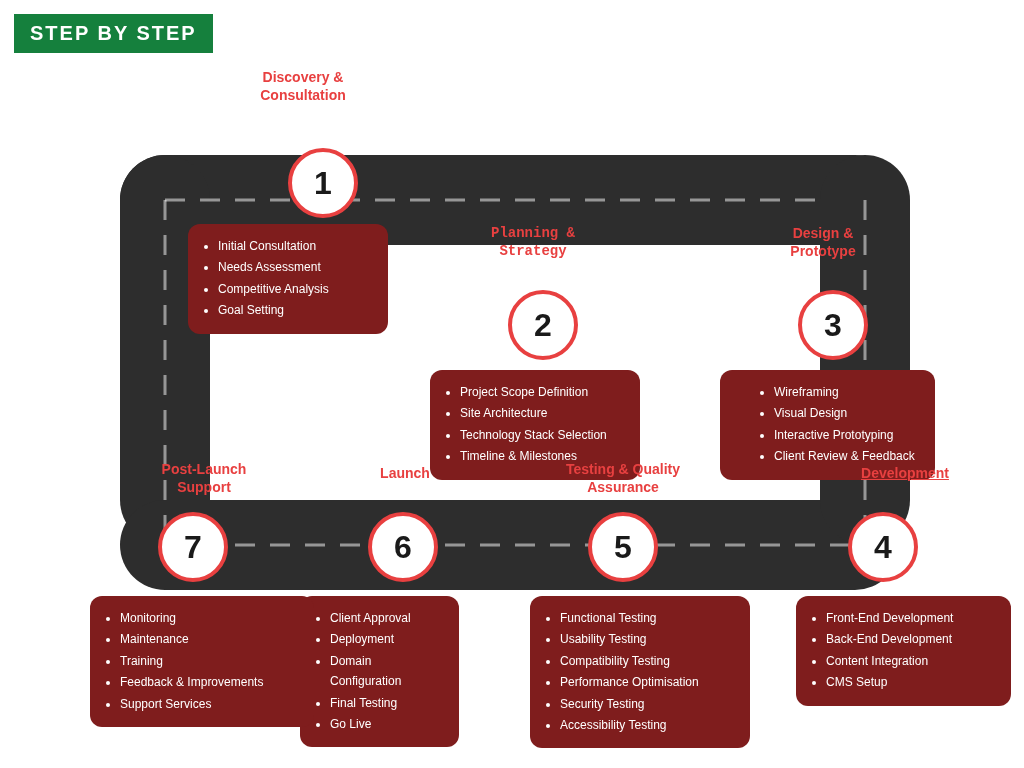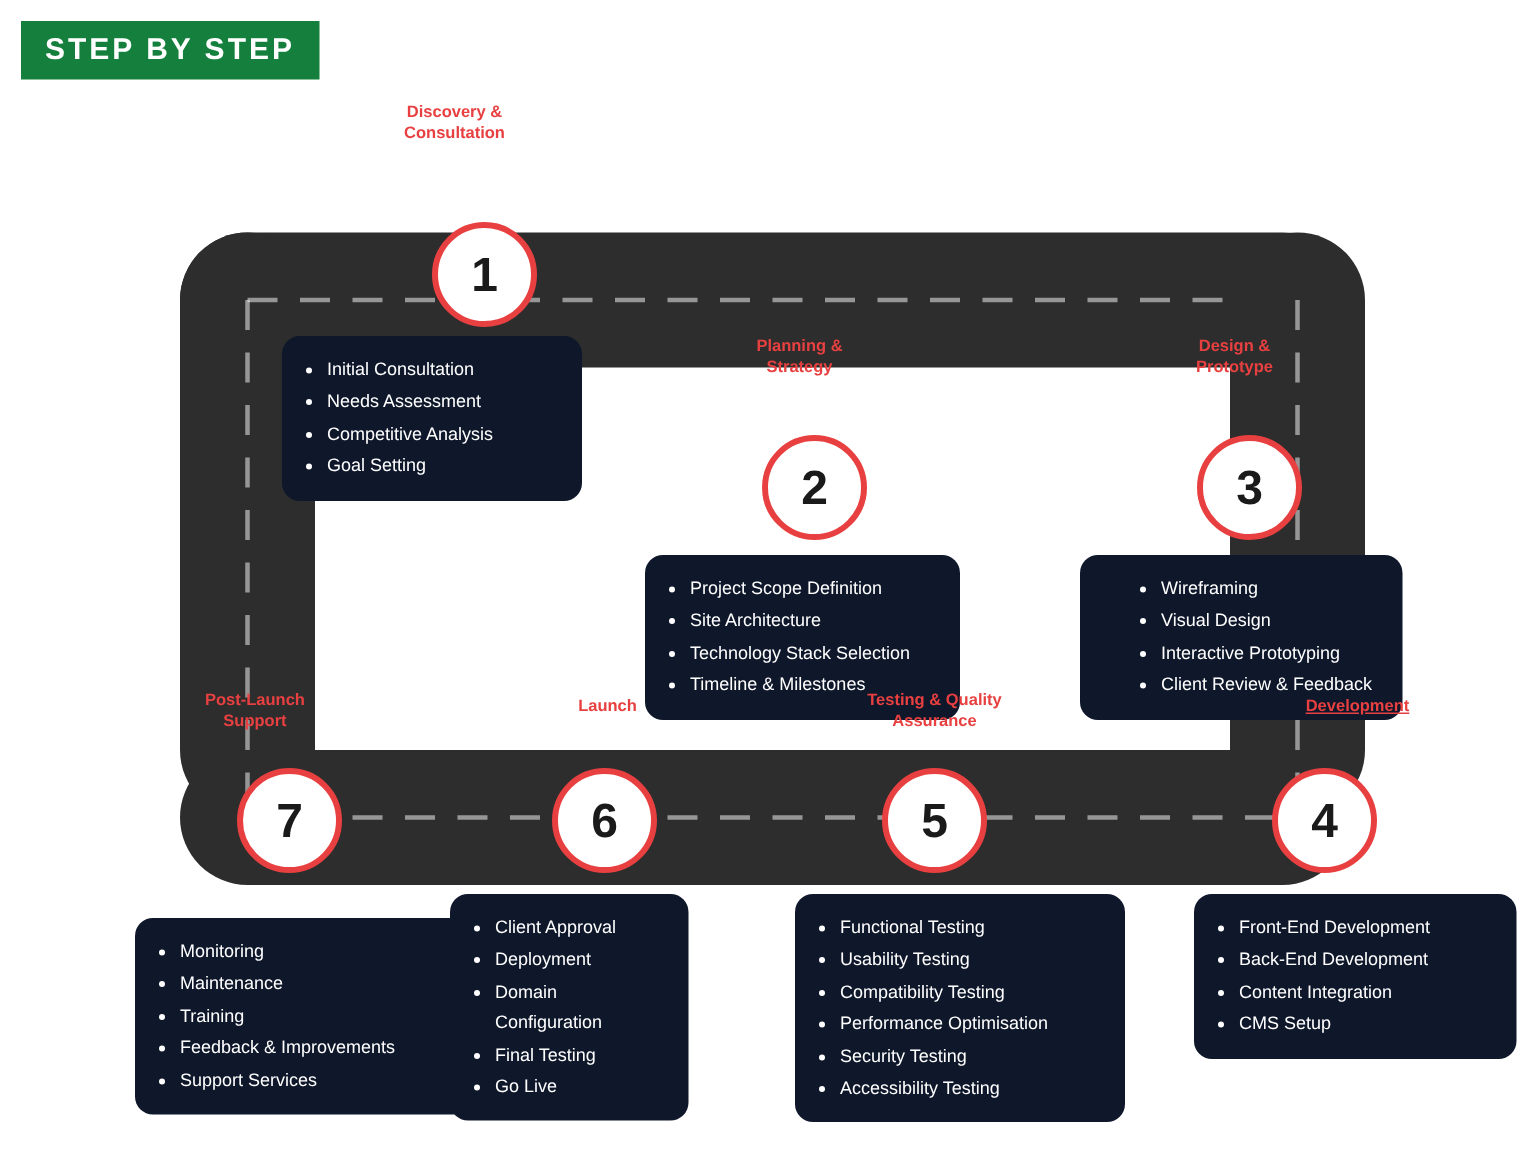--- a/index.html
+++ b/index.html
@@ -52,29 +52,29 @@
       color: #1a1a1a;
       z-index: 20;
     }
 
     
     .step-label {
       position: absolute;
       text-align: center;
       color: #e84040;
       font-weight: 700;
-      font-size: 11px;
+      font-size: 14px;
       line-height: 1.3;
       z-index: 20;
     }
 
     
     .info-box {
       position: absolute;
-      background: #0f172a;
+      background: #7f1d1d;
       border-radius: 12px;
       padding: 12px 14px;
       z-index: 20;
       color: #fff;
       font-size: 12px;
       line-height: 1.7;
     }
     .info-box ul {
       list-style: disc;
       padding-left: 16px;
@@ -123,21 +123,21 @@
     <li>Needs Assessment</li>
     <li>Competitive Analysis</li>
     <li>Goal Setting</li>
   </ul>
 </div>
 
 <div class="step-circle" style="left:508px; top:290px;">
   <span>2</span>
 </div>
 
-<div class="step-label" style="left:468px; top:224px; width:130px;">
+<div class="step-label" style="left:468px; top:224px; width:130px;font-family:Liberation Mono, monospace;">
   <span style="white-space:pre-line;">Planning &amp;
 Strategy</span>
 </div>
 
 <div class="info-box" style="left:430px; top:370px; width:210px;">
   <ul>
     <li>Project Scope Definition</li>
     <li>Site Architecture</li>
     <li>Technology Stack Selection</li>
     <li>Timeline &amp; Milestones</li>
@@ -214,26 +214,26 @@
     <li>Domain Configuration</li>
     <li>Final Testing</li>
     <li>Go Live</li>
   </ul>
 </div>
 
 <div class="step-circle" style="left:158px; top:512px;">
   <span>7</span>
 </div>
 
-<div class="step-label" style="left:100px; top:460px; width:140px;">
+<div class="step-label" style="left:134px; top:460px; width:140px;">
   <span style="white-space:pre-line;">Post-Launch
 Support</span>
 </div>
 
-<div class="info-box" style="left:90px; top:612px; width:224px;">
+<div class="info-box" style="left:90px; top:596px; width:224px;">
   <ul>
     <li>Monitoring</li>
     <li>Maintenance</li>
     <li>Training</li>
     <li>Feedback &amp; Improvements</li>
     <li>Support Services</li>
   </ul>
 </div>
 
 </body></html>

